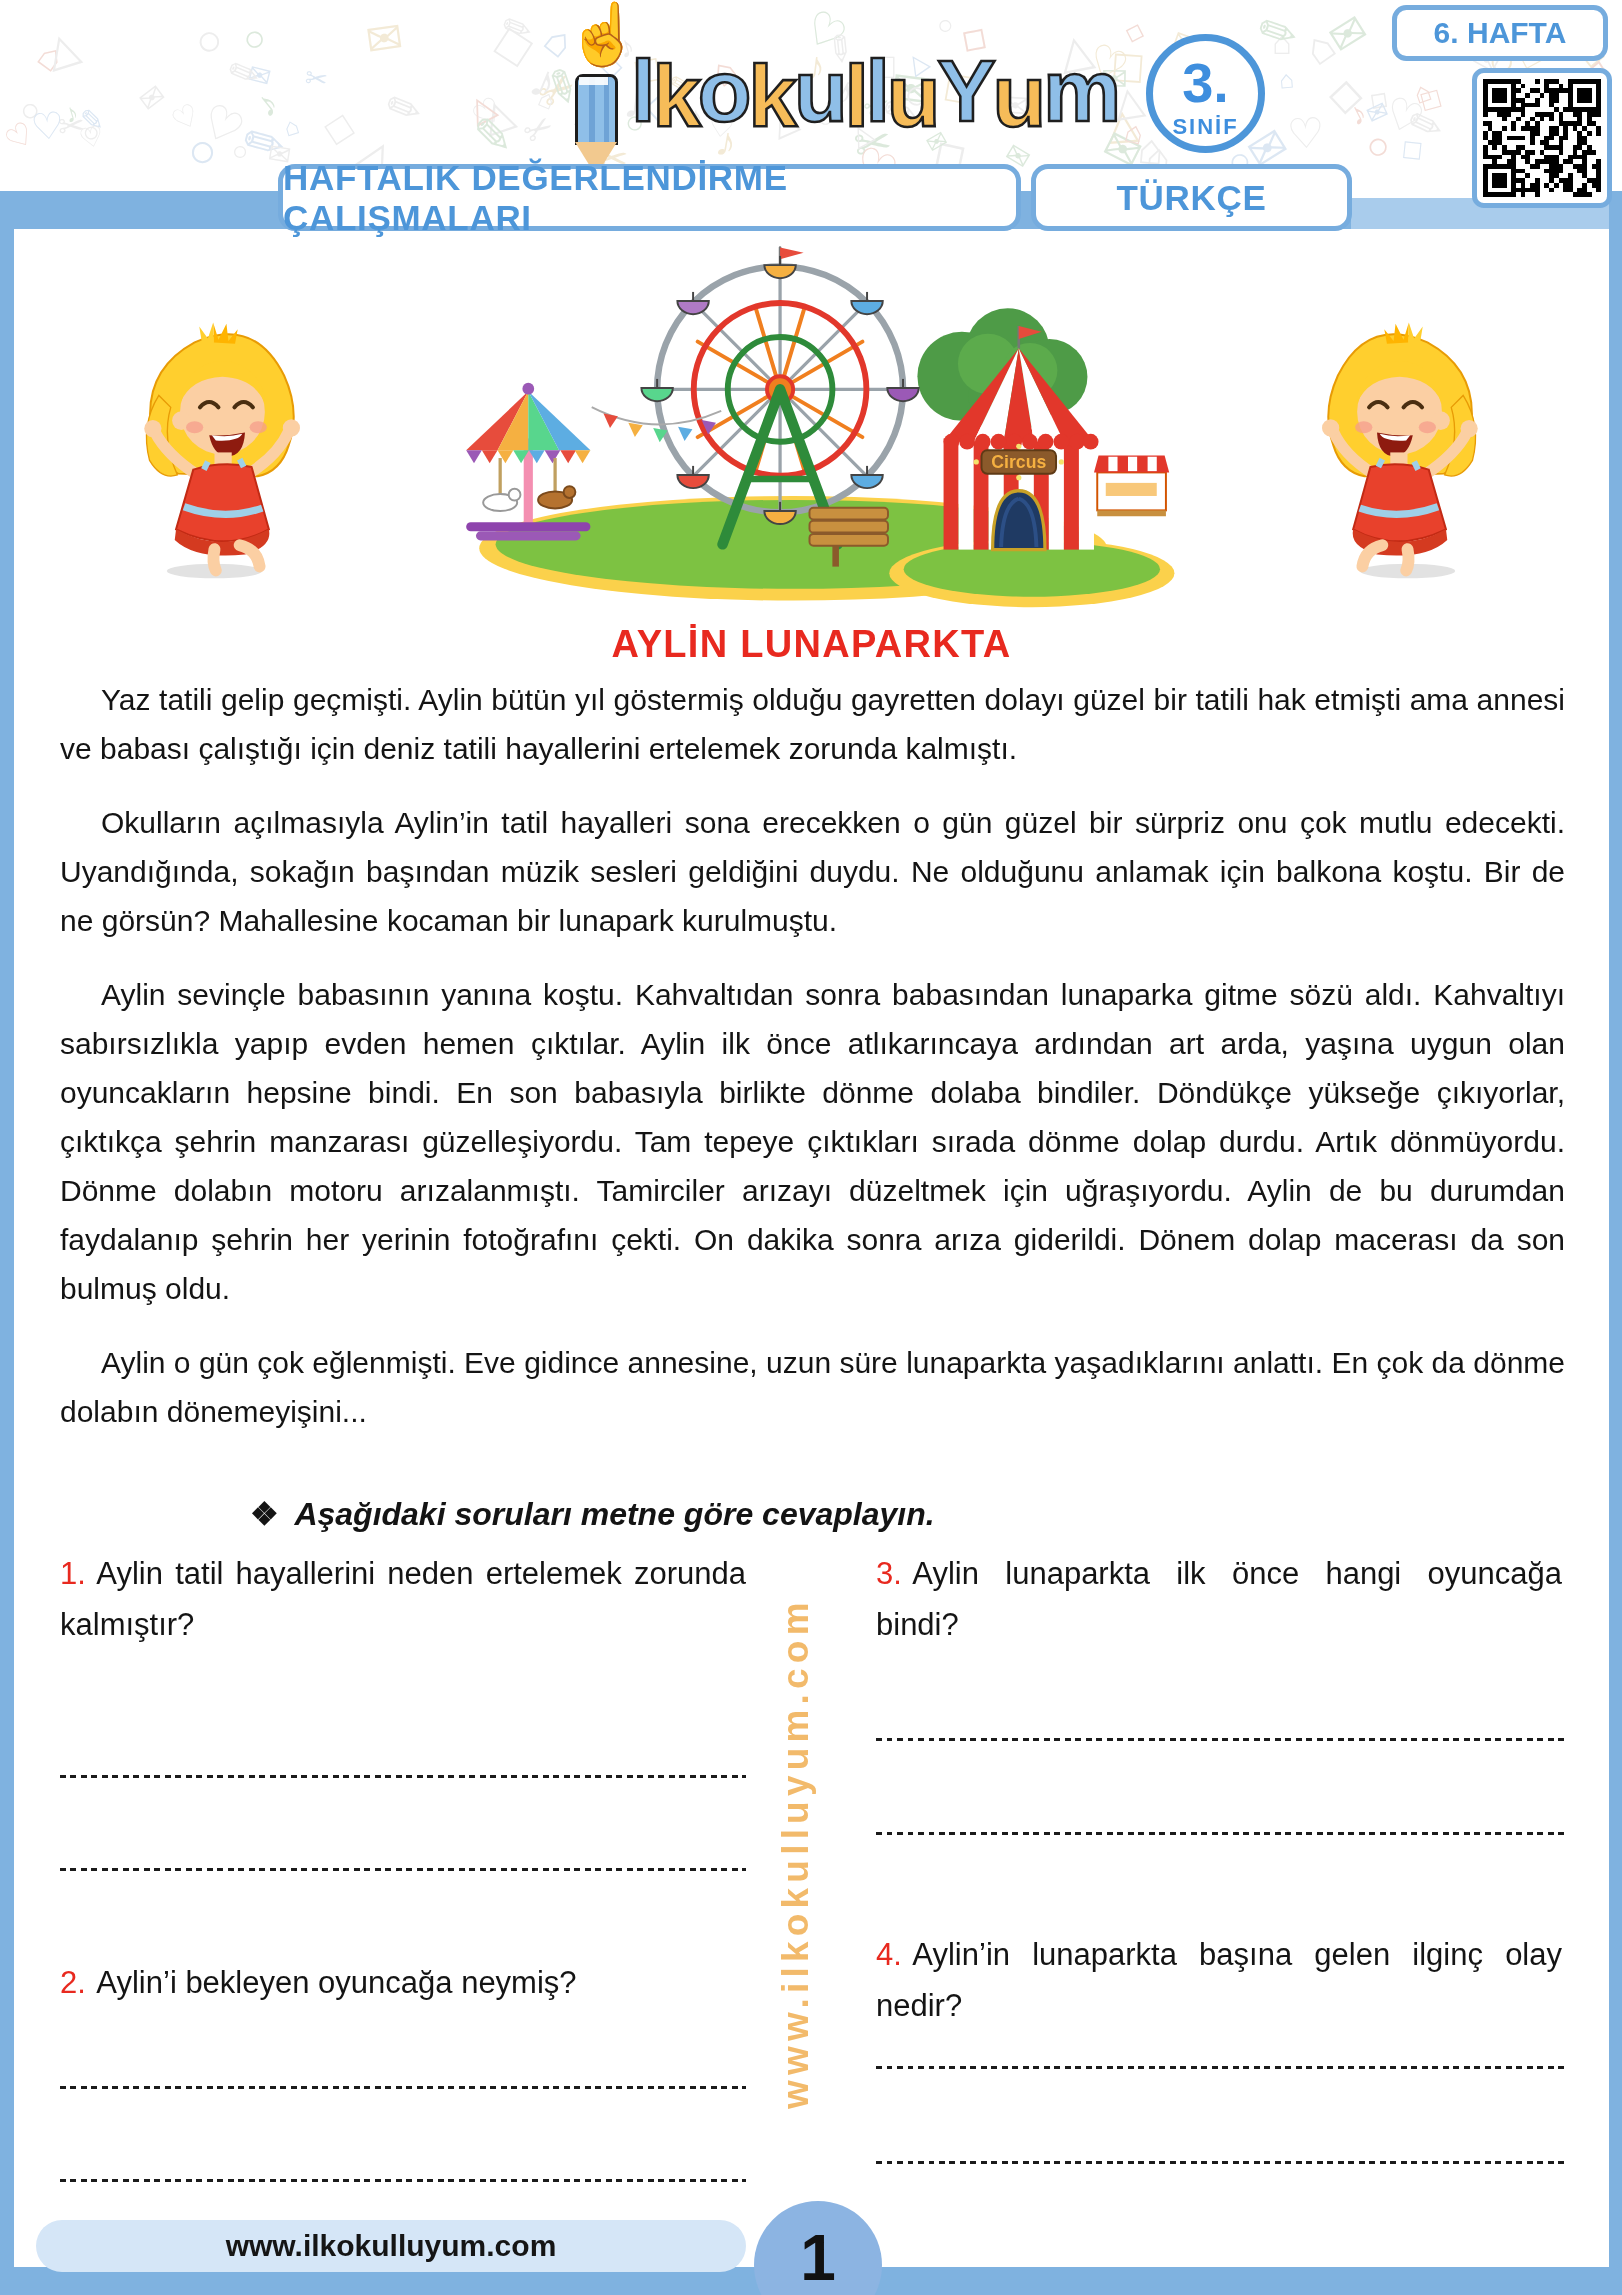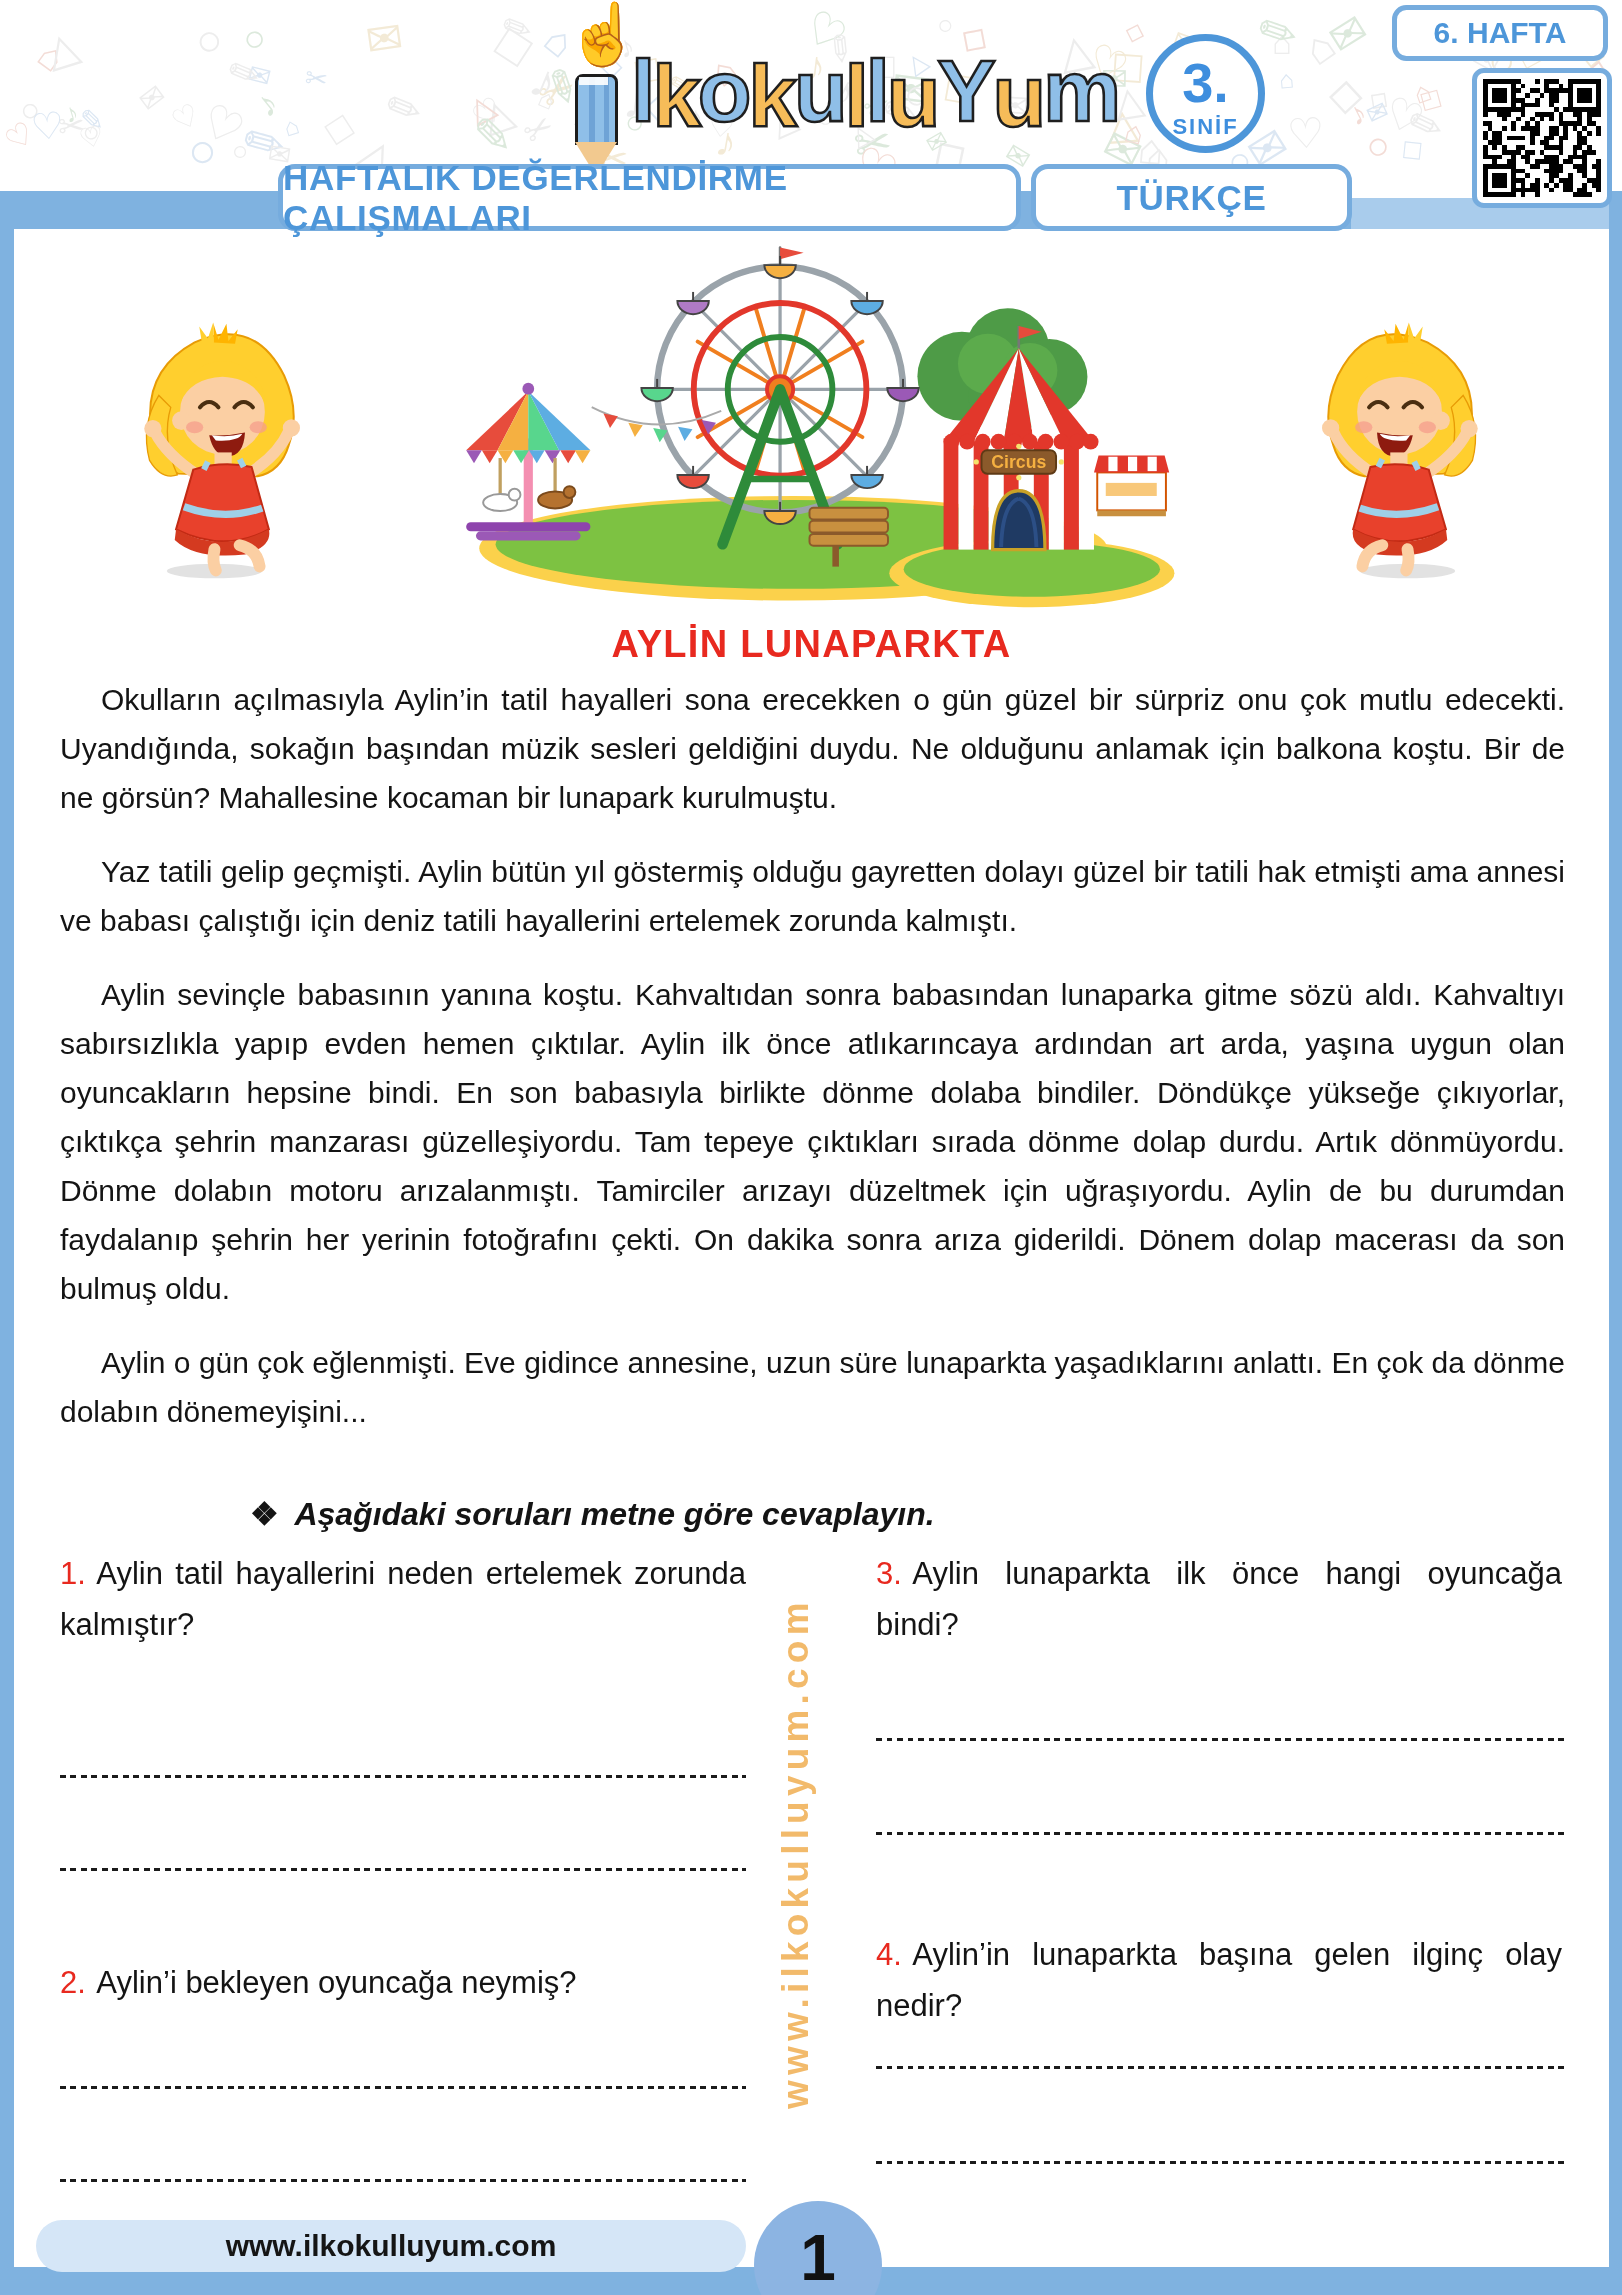--- a/index.html
+++ b/index.html
@@ -1132,22 +1132,22 @@
           <rect x="1052" y="328" width="14" height="22" fill="#FFF"></rect>
         <rect x="1082" y="328" width="14" height="22" fill="#FFF"></rect>
         <rect x="1005" y="410" width="105" height="9" fill="#C8903F"></rect>
         <rect x="1018" y="368" width="78" height="20" fill="#F5B041" opacity="0.7"></rect>
       </g>
     </svg>
   </div>
 
   <div class="story-title">AYLİN LUNAPARKTA</div>
   <div class="story">
+    <p>Yaz tatili gelip geçmişti. Aylin bütün yıl göstermiş olduğu gayretten dolayı güzel bir tatili hak etmişti ama annesi ve babası çalıştığı için deniz tatili hayallerini ertelemek zorunda kalmıştı.</p>
     <p>Okulların açılmasıyla Aylin’in tatil hayalleri sona erecekken o gün güzel bir sürpriz onu çok mutlu edecekti. Uyandığında, sokağın başından müzik sesleri geldiğini duydu. Ne olduğunu anlamak için balkona koştu. Bir de ne görsün? Mahallesine kocaman bir lunapark kurulmuştu.</p>
-    <p>Yaz tatili gelip geçmişti. Aylin bütün yıl göstermiş olduğu gayretten dolayı güzel bir tatili hak etmişti ama annesi ve babası çalıştığı için deniz tatili hayallerini ertelemek zorunda kalmıştı.</p>
     <p>Aylin sevinçle babasının yanına koştu. Kahvaltıdan sonra babasından lunaparka gitme sözü aldı. Kahvaltıyı sabırsızlıkla yapıp evden hemen çıktılar. Aylin ilk önce atlıkarıncaya ardından art arda, yaşına uygun olan oyuncakların hepsine bindi. En son babasıyla birlikte dönme dolaba bindiler. Döndükçe yükseğe çıkıyorlar, çıktıkça şehrin manzarası güzelleşiyordu. Tam tepeye çıktıkları sırada dönme dolap durdu. Artık dönmüyordu. Dönme dolabın motoru arızalanmıştı. Tamirciler arızayı düzeltmek için uğraşıyordu. Aylin de bu durumdan faydalanıp şehrin her yerinin fotoğrafını çekti. On dakika sonra arıza giderildi. Dönem dolap macerası da son bulmuş oldu.</p>
     <p>Aylin o gün çok eğlenmişti. Eve gidince annesine, uzun süre lunaparkta yaşadıklarını anlattı. En çok da dönme dolabın dönemeyişini...</p>
   </div>
 
   <div class="instruction">
     <span class="instr-bullet">❖</span><span class="instr-text">Aşağıdaki soruları metne göre cevaplayın.</span>
   </div>
 
   <div class="q q1">
     <span class="qnum">1.</span><span>Aylin tatil hayallerini neden ertelemek zorunda kalmıştır?</span>

